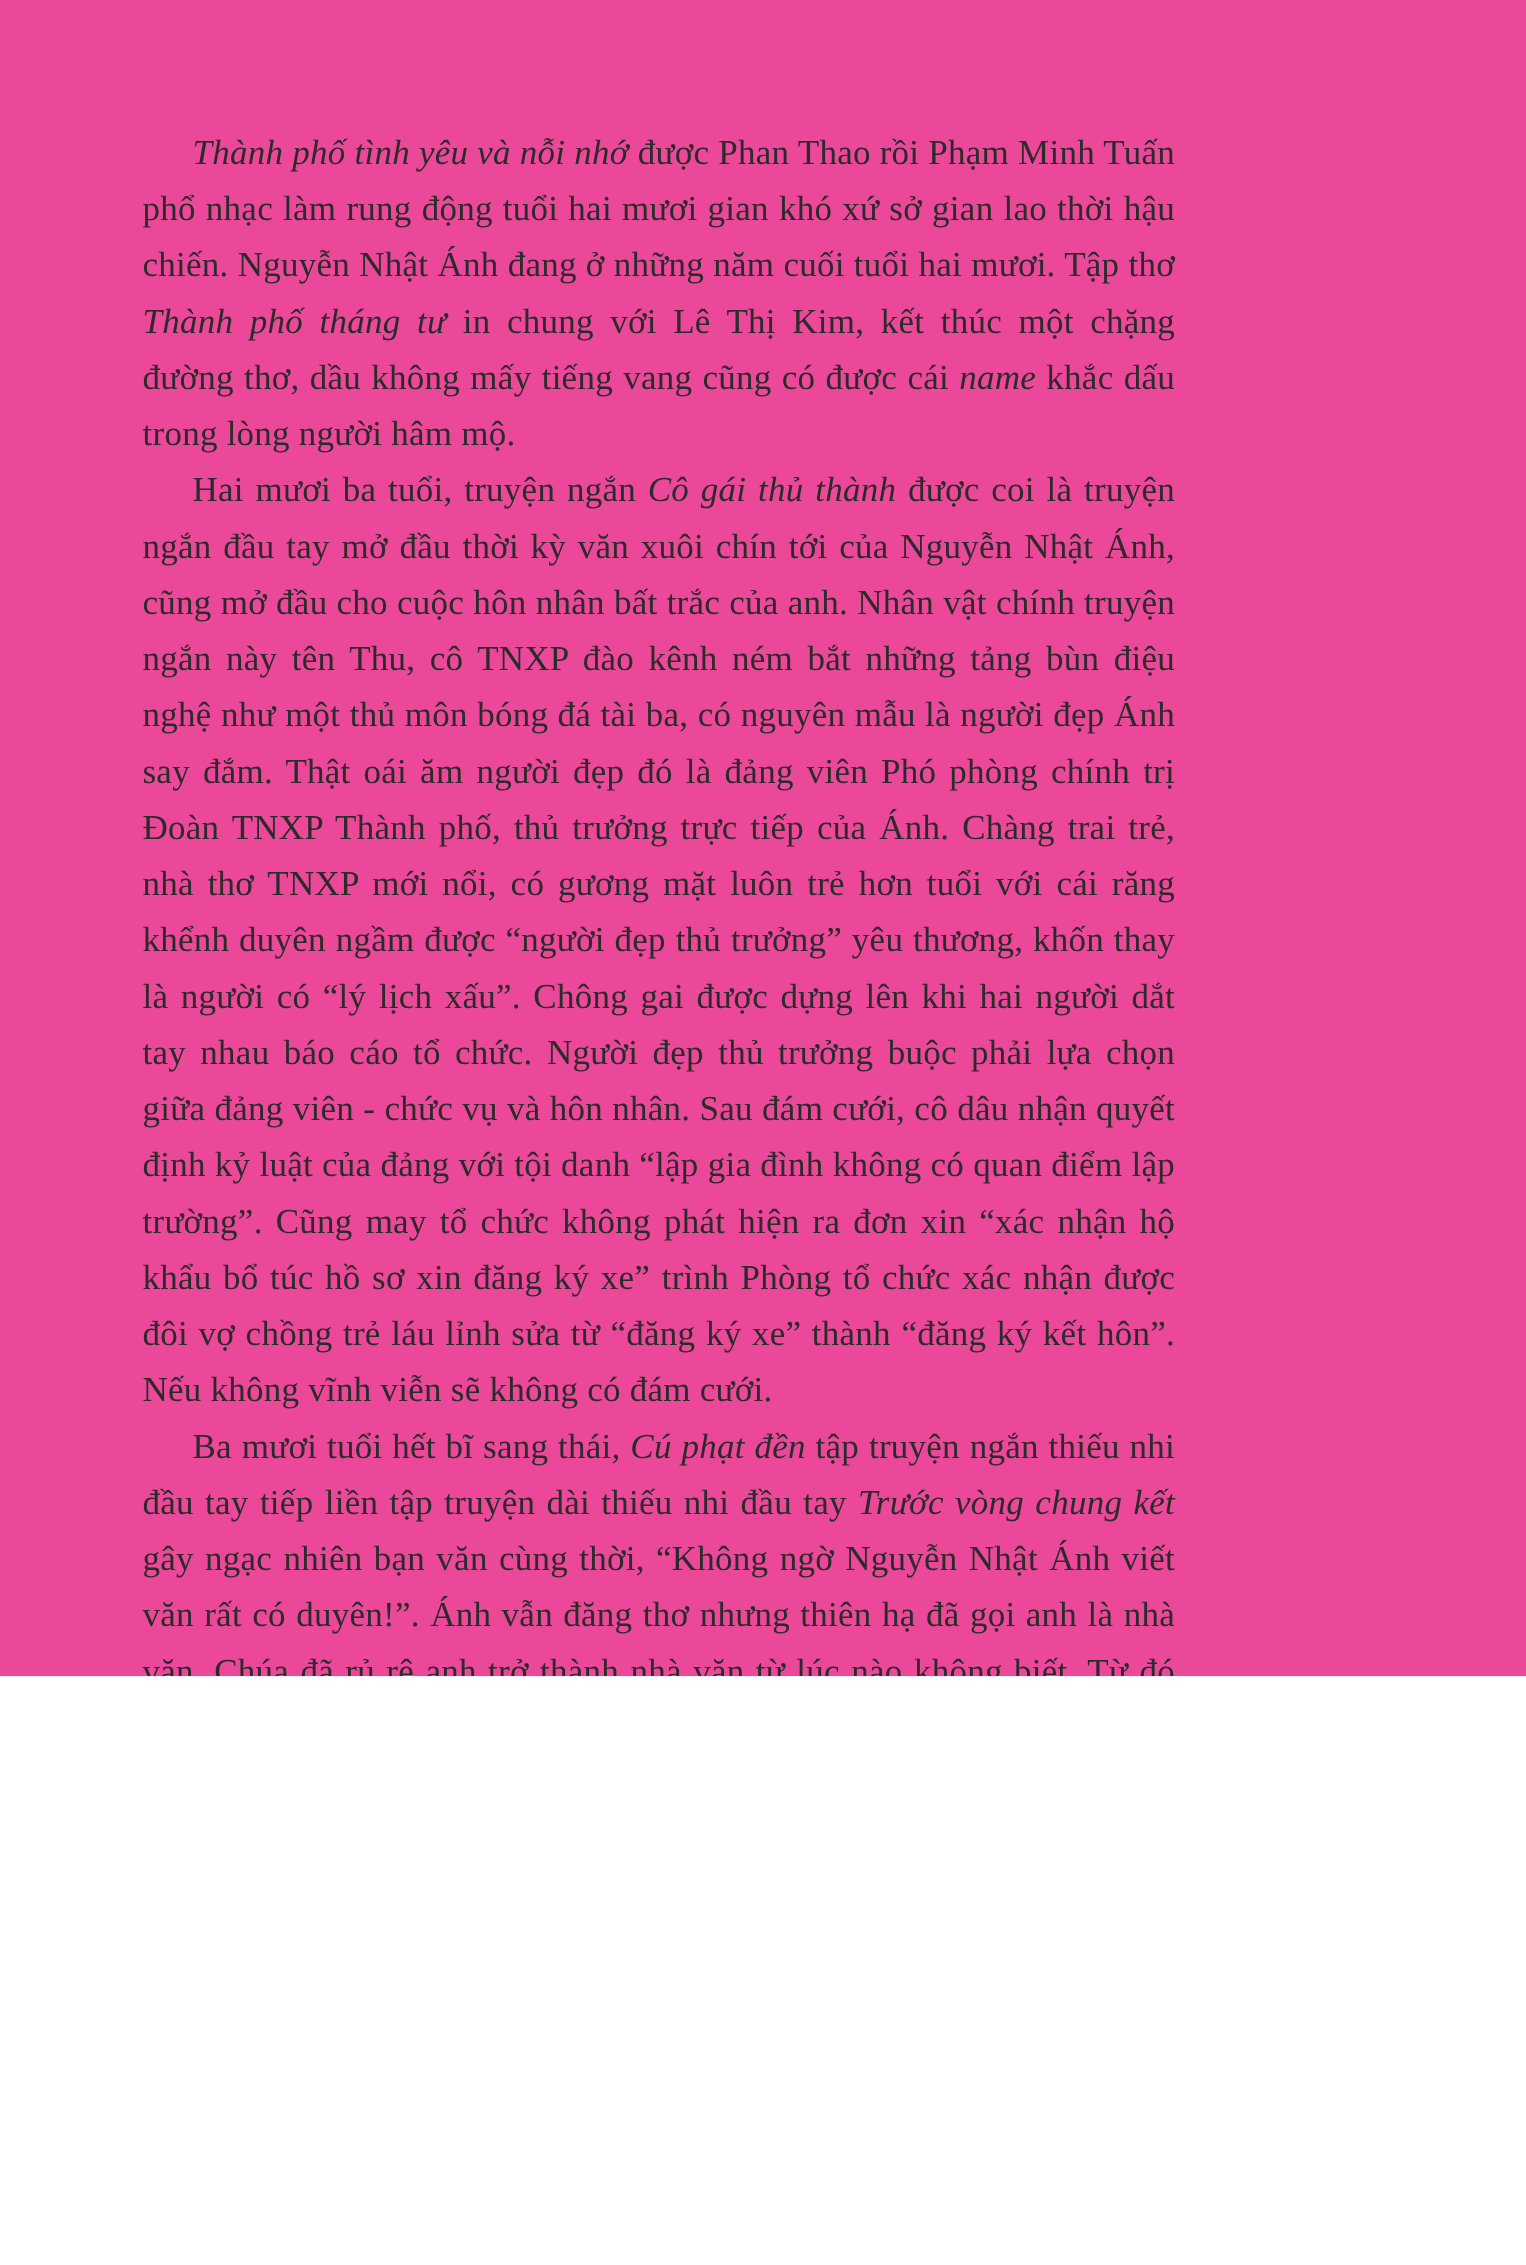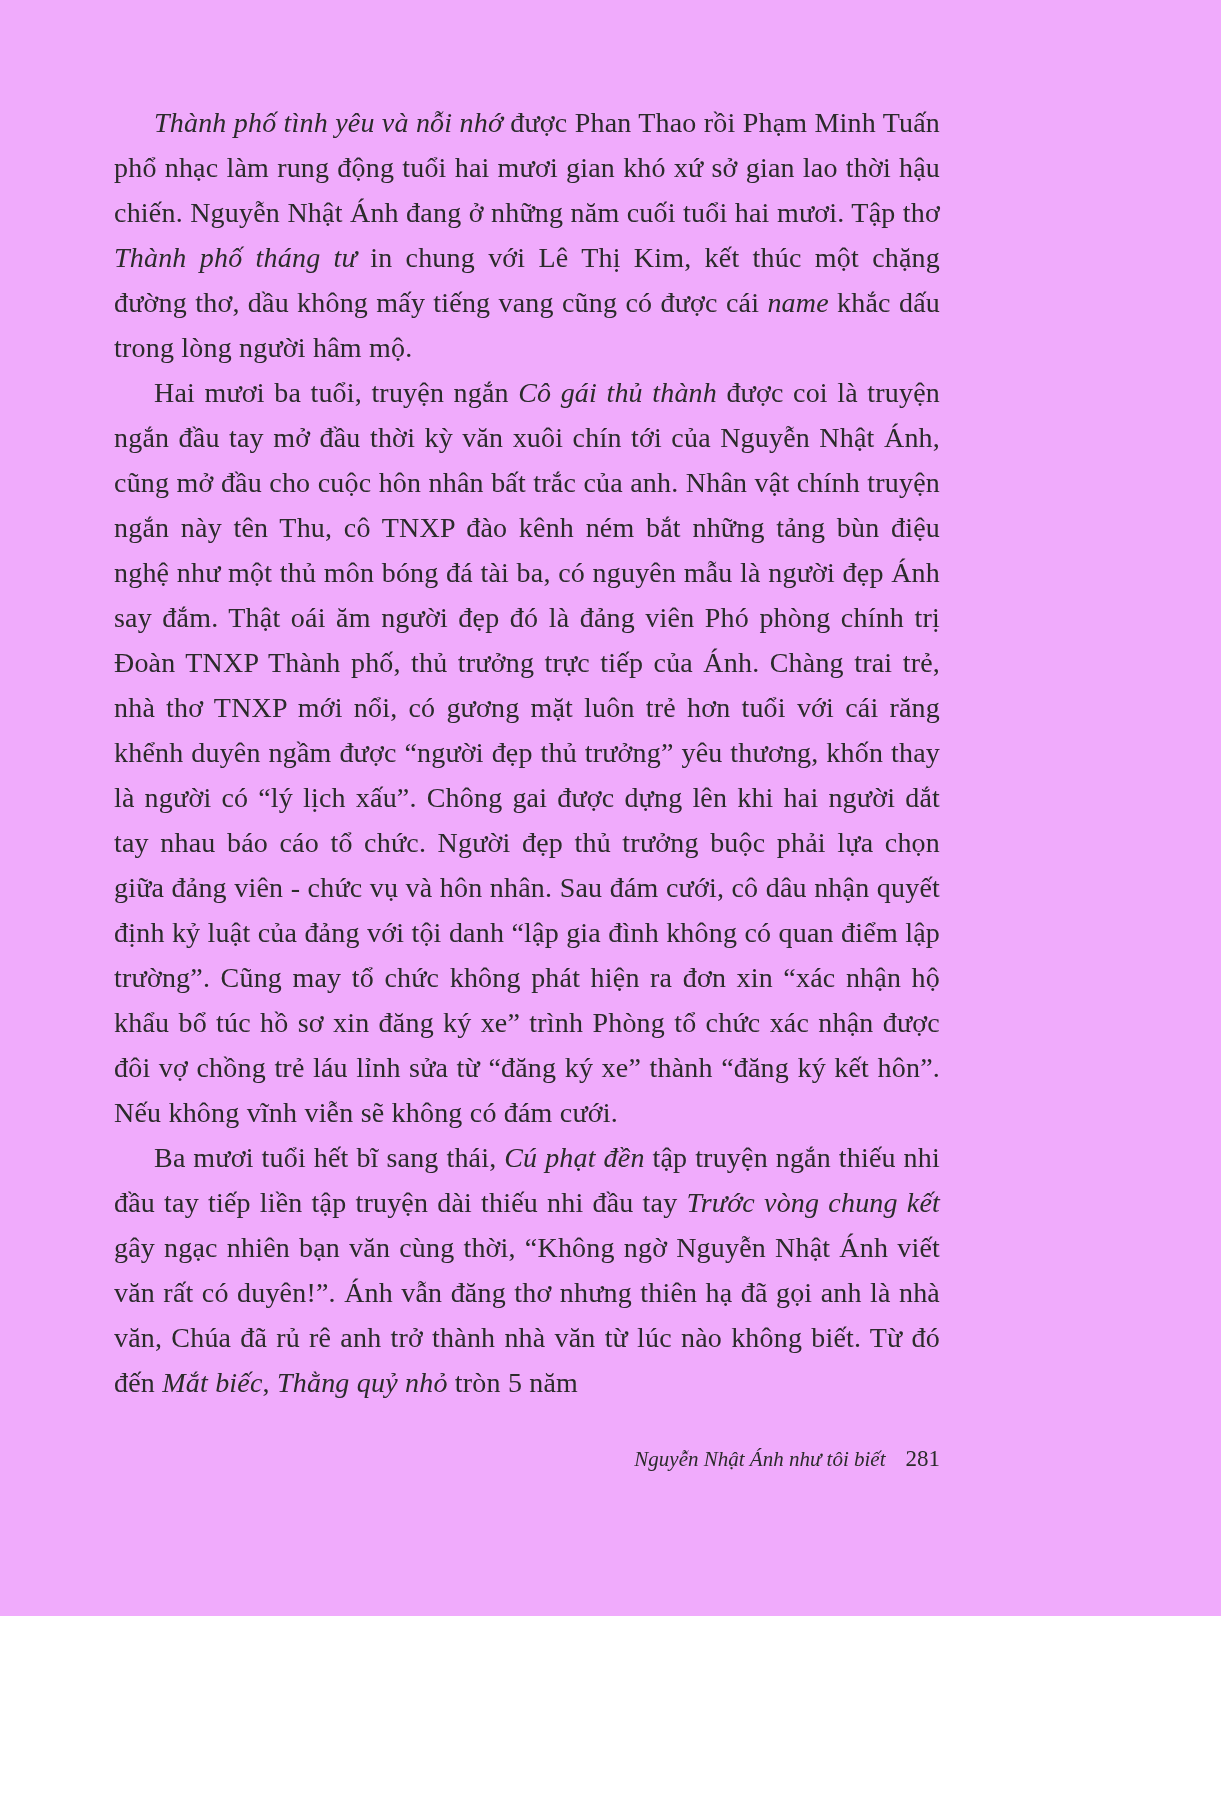--- a/index.html
+++ b/index.html
@@ -3,22 +3,22 @@
 <meta charset="utf-8">
 <style>
   html, body {
     margin: 0;
     padding: 0;
     background: #ffffff;
   }
   .page {
     position: relative;
     width: 1221px;
-    height: 1616px;
-    background: #f0abfc;
+    height: 1341px;
+    background: #ec4899;
     font-family: "Liberation Serif", serif;
     color: #2b2b2b;
     overflow: hidden;
   }
   .text-block {
     position: absolute;
     left: 114px;
     top: 100px;
     width: 826px;
     font-size: 28px;

